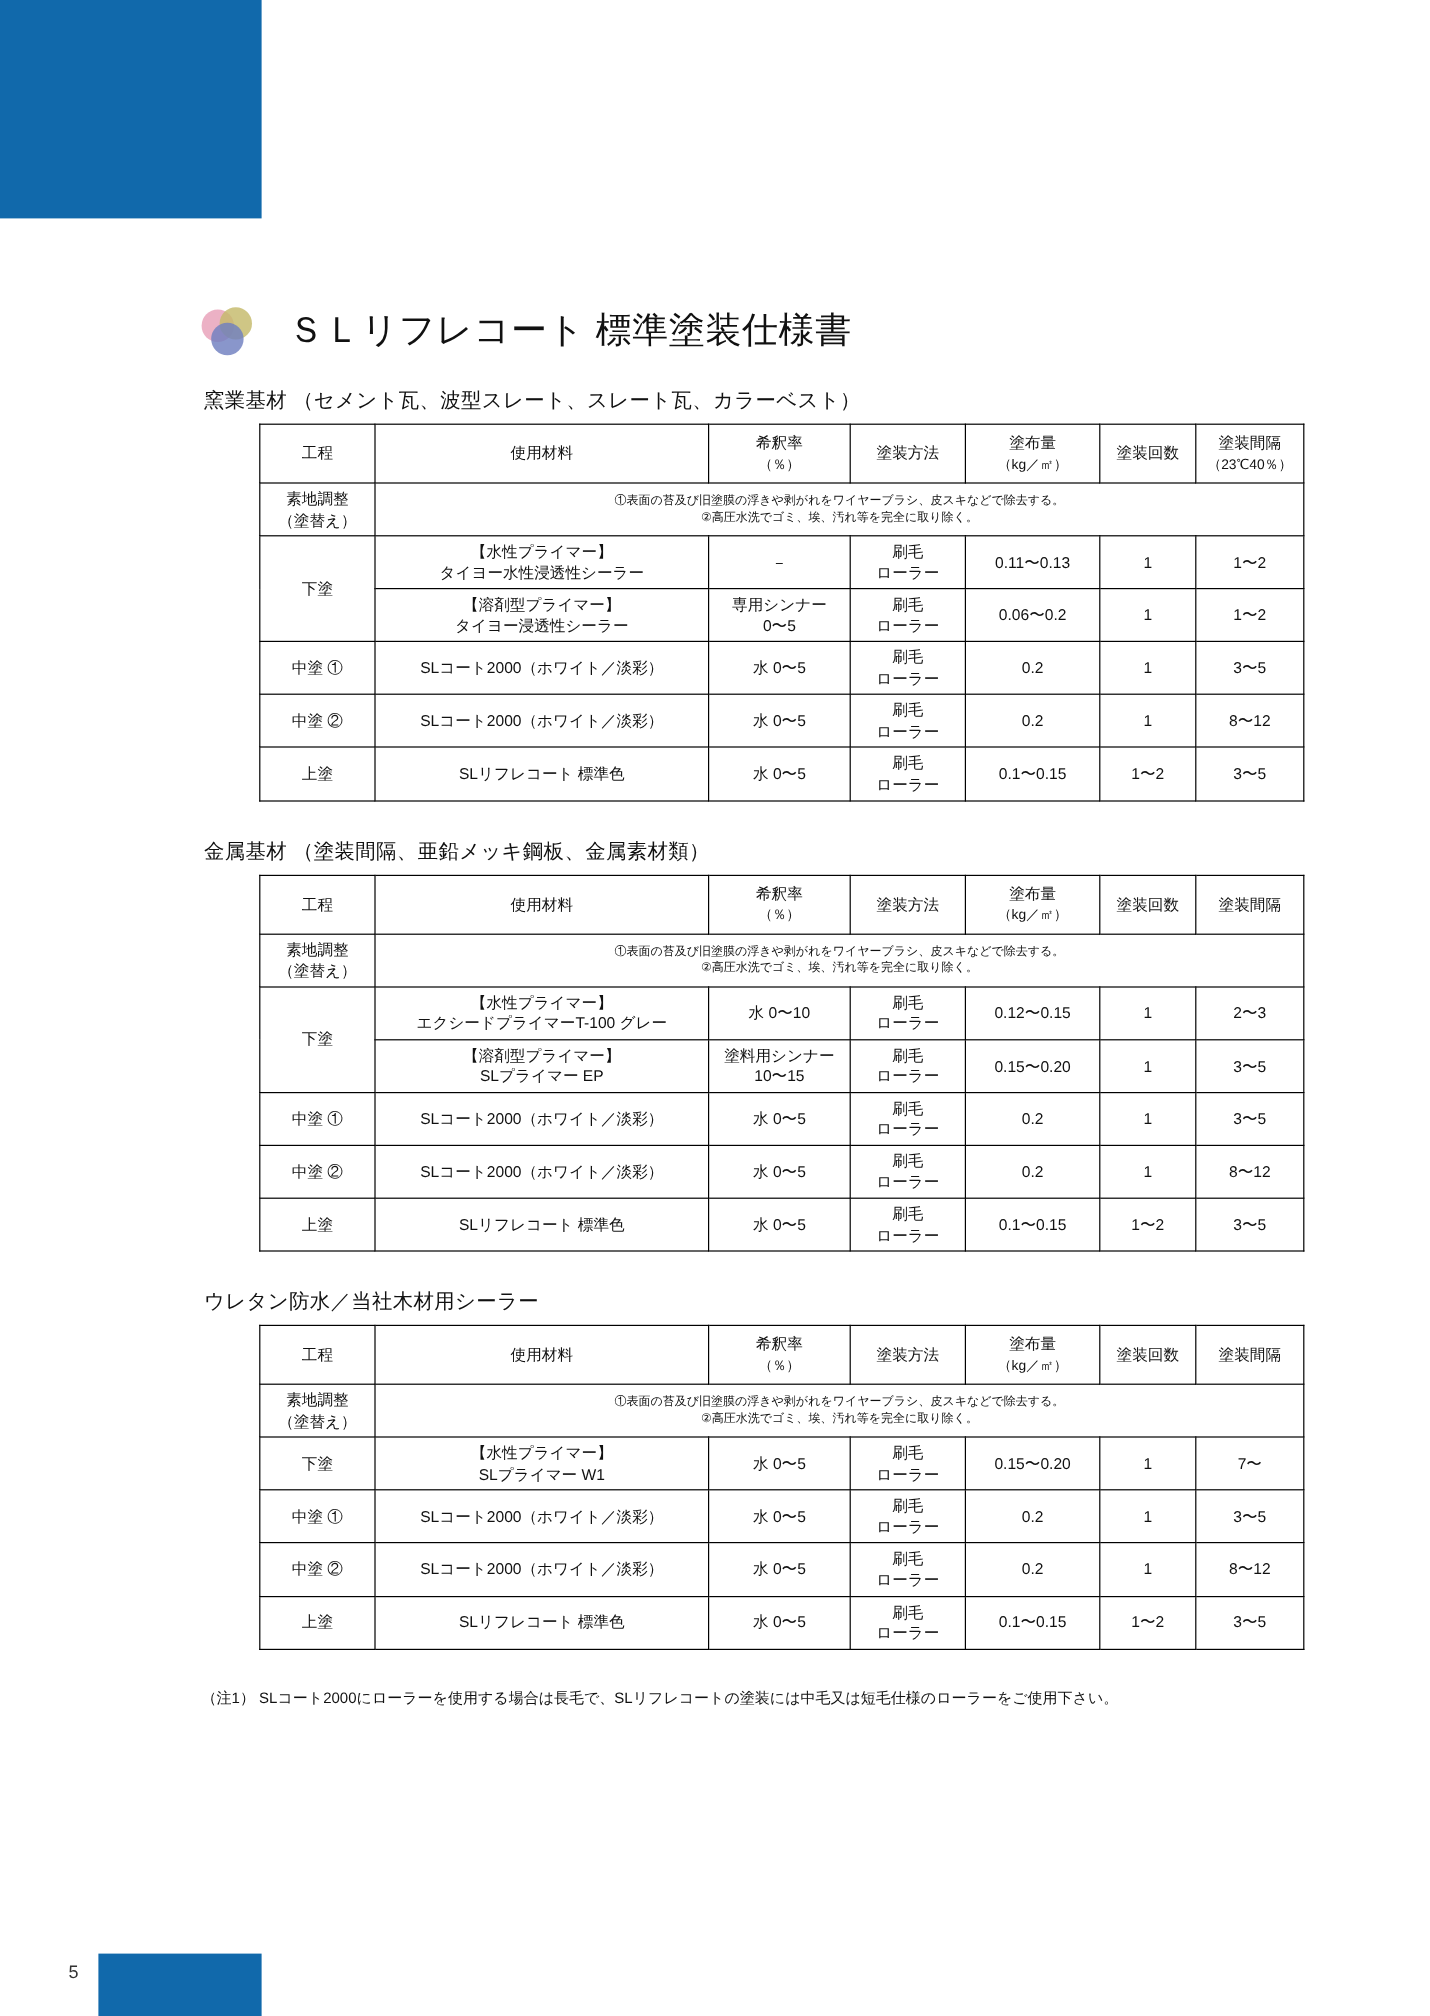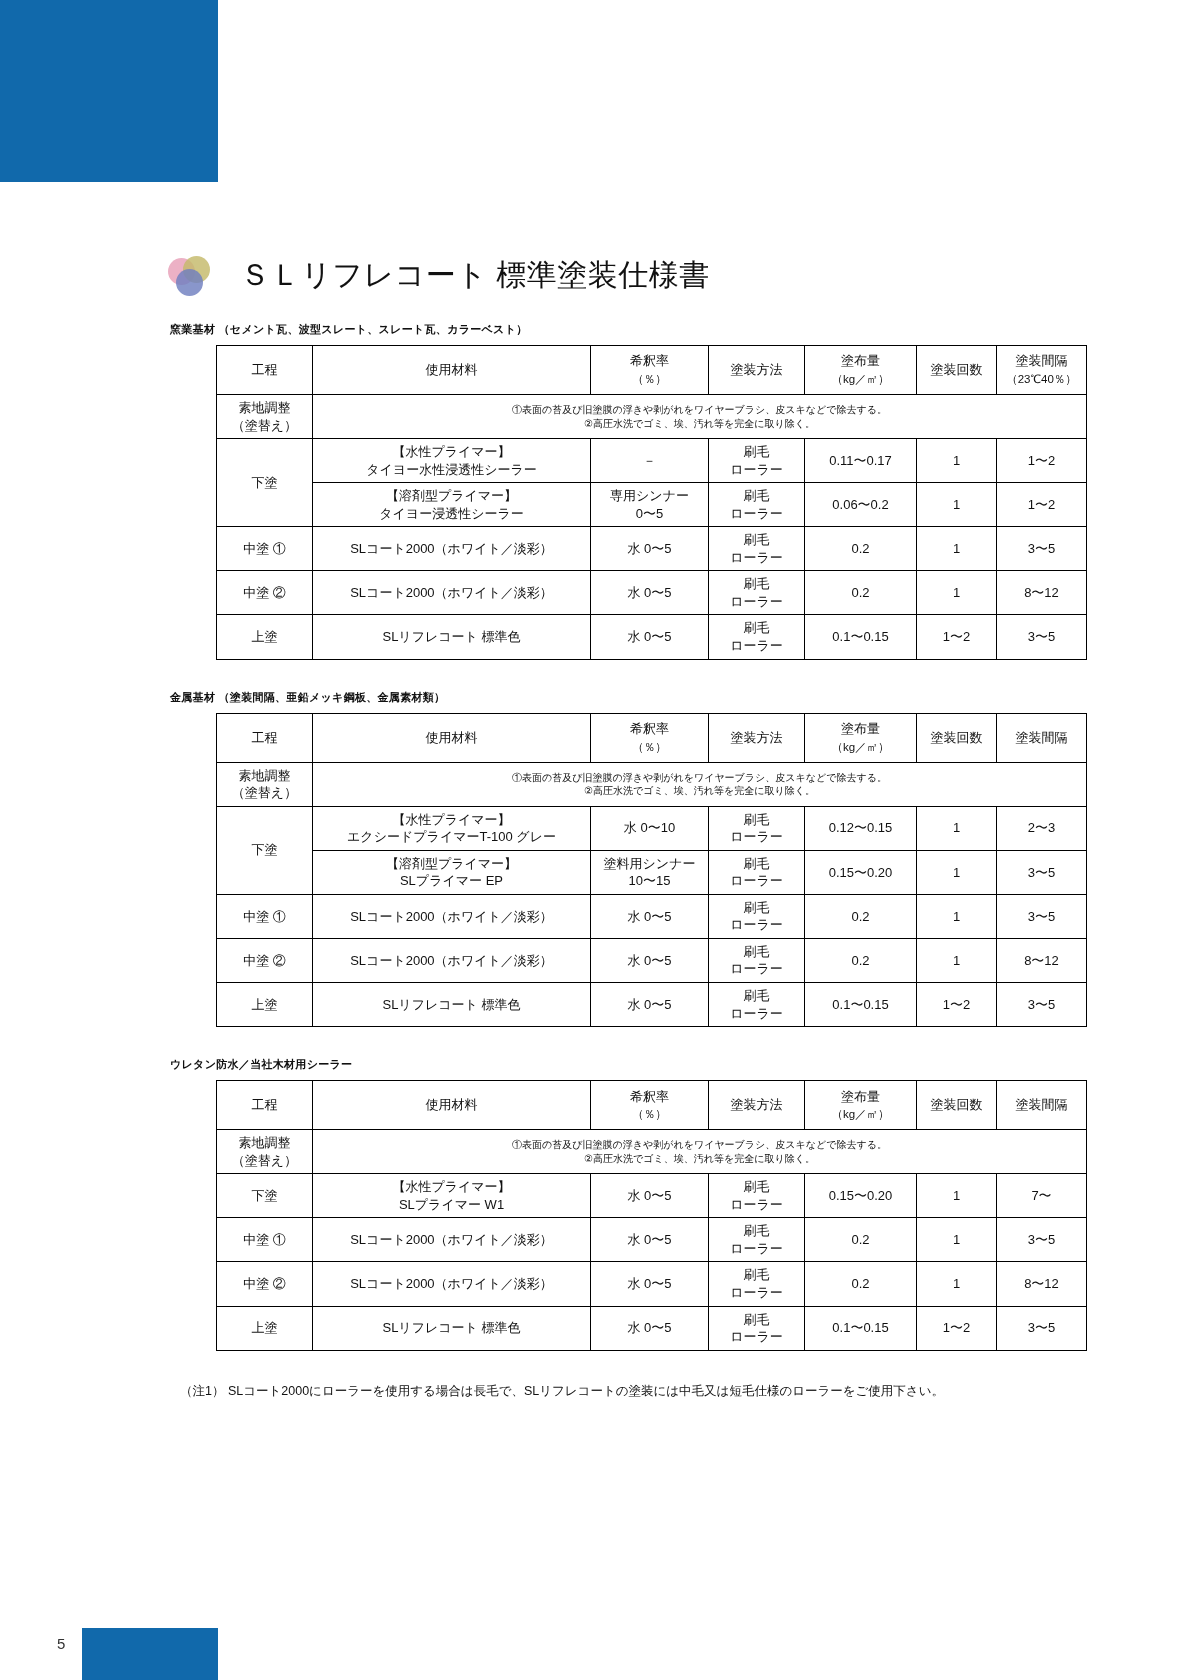--- a/index.html
+++ b/index.html
@@ -68,24 +68,23 @@
   .logo .c2 { left: 15px; top: 0px;  background: #c4b96a; }
   .logo .c3 { left: 8px;  top: 13px; background: #6f7fc0; }
   .doc-title {
     font-size: 30px;
     letter-spacing: 0.5px;
     white-space: nowrap;
   }
   
   .section { margin-bottom: 30px; }
   .section-heading {
-    font-size: 11px;
+    font-size: 17px;
     margin: 0 0 8px 2px;
     letter-spacing: 0.3px;
-    font-weight: bold;
   }
   table.spec {
     border-collapse: collapse;
     width: 870px;
     table-layout: fixed;
     font-size: 13px;
     margin-left: 48px;
   }
   table.spec th, table.spec td {
     border: 1px solid #000000;
@@ -116,21 +115,21 @@
   col.c-mat  { width: 278px; }
   col.c-dil  { width: 118px; }
   col.c-meth { width: 96px; }
   col.c-amt  { width: 112px; }
   col.c-cnt  { width: 80px; }
   col.c-int  { width: 90px; }
   .notes {
     margin-top: 14px;
     font-size: 12.5px;
     line-height: 1.7;
-    margin-left: 12px;
+    margin-left: 0;
   }
 </style>
 </head>
 <body>
 
 <div class="corner-block"></div>
 <div class="footer-block"></div>
 <div class="page-number">5</div>
 
 <div class="content">
@@ -171,21 +170,21 @@
           <tbody>
             <tr>
               <td>素地調整<br>（塗替え）</td>
               <td class="prep" colspan="6">①表面の苔及び旧塗膜の浮きや剥がれをワイヤーブラシ、皮スキなどで除去する。<br>②高圧水洗でゴミ、埃、汚れ等を完全に取り除く。</td>
             </tr>
             <tr>
               <td rowspan="2">下塗</td>
               <td class="mat two-line">【水性プライマー】<br>タイヨー水性浸透性シーラー</td>
               <td class="two-line">－</td>
               <td class="two-line">刷毛<br>ローラー</td>
-              <td class="nowrap">0.11〜0.17</td>
+              <td class="nowrap">0.11〜0.13</td>
               <td>1</td>
               <td>1〜2</td>
             </tr>
             <tr>
               <td class="mat two-line">【溶剤型プライマー】<br>タイヨー浸透性シーラー</td>
               <td class="two-line">専用シンナー<br>0〜5</td>
               <td class="two-line">刷毛<br>ローラー</td>
               <td class="nowrap">0.06〜0.2</td>
               <td>1</td>
               <td>1〜2</td>

